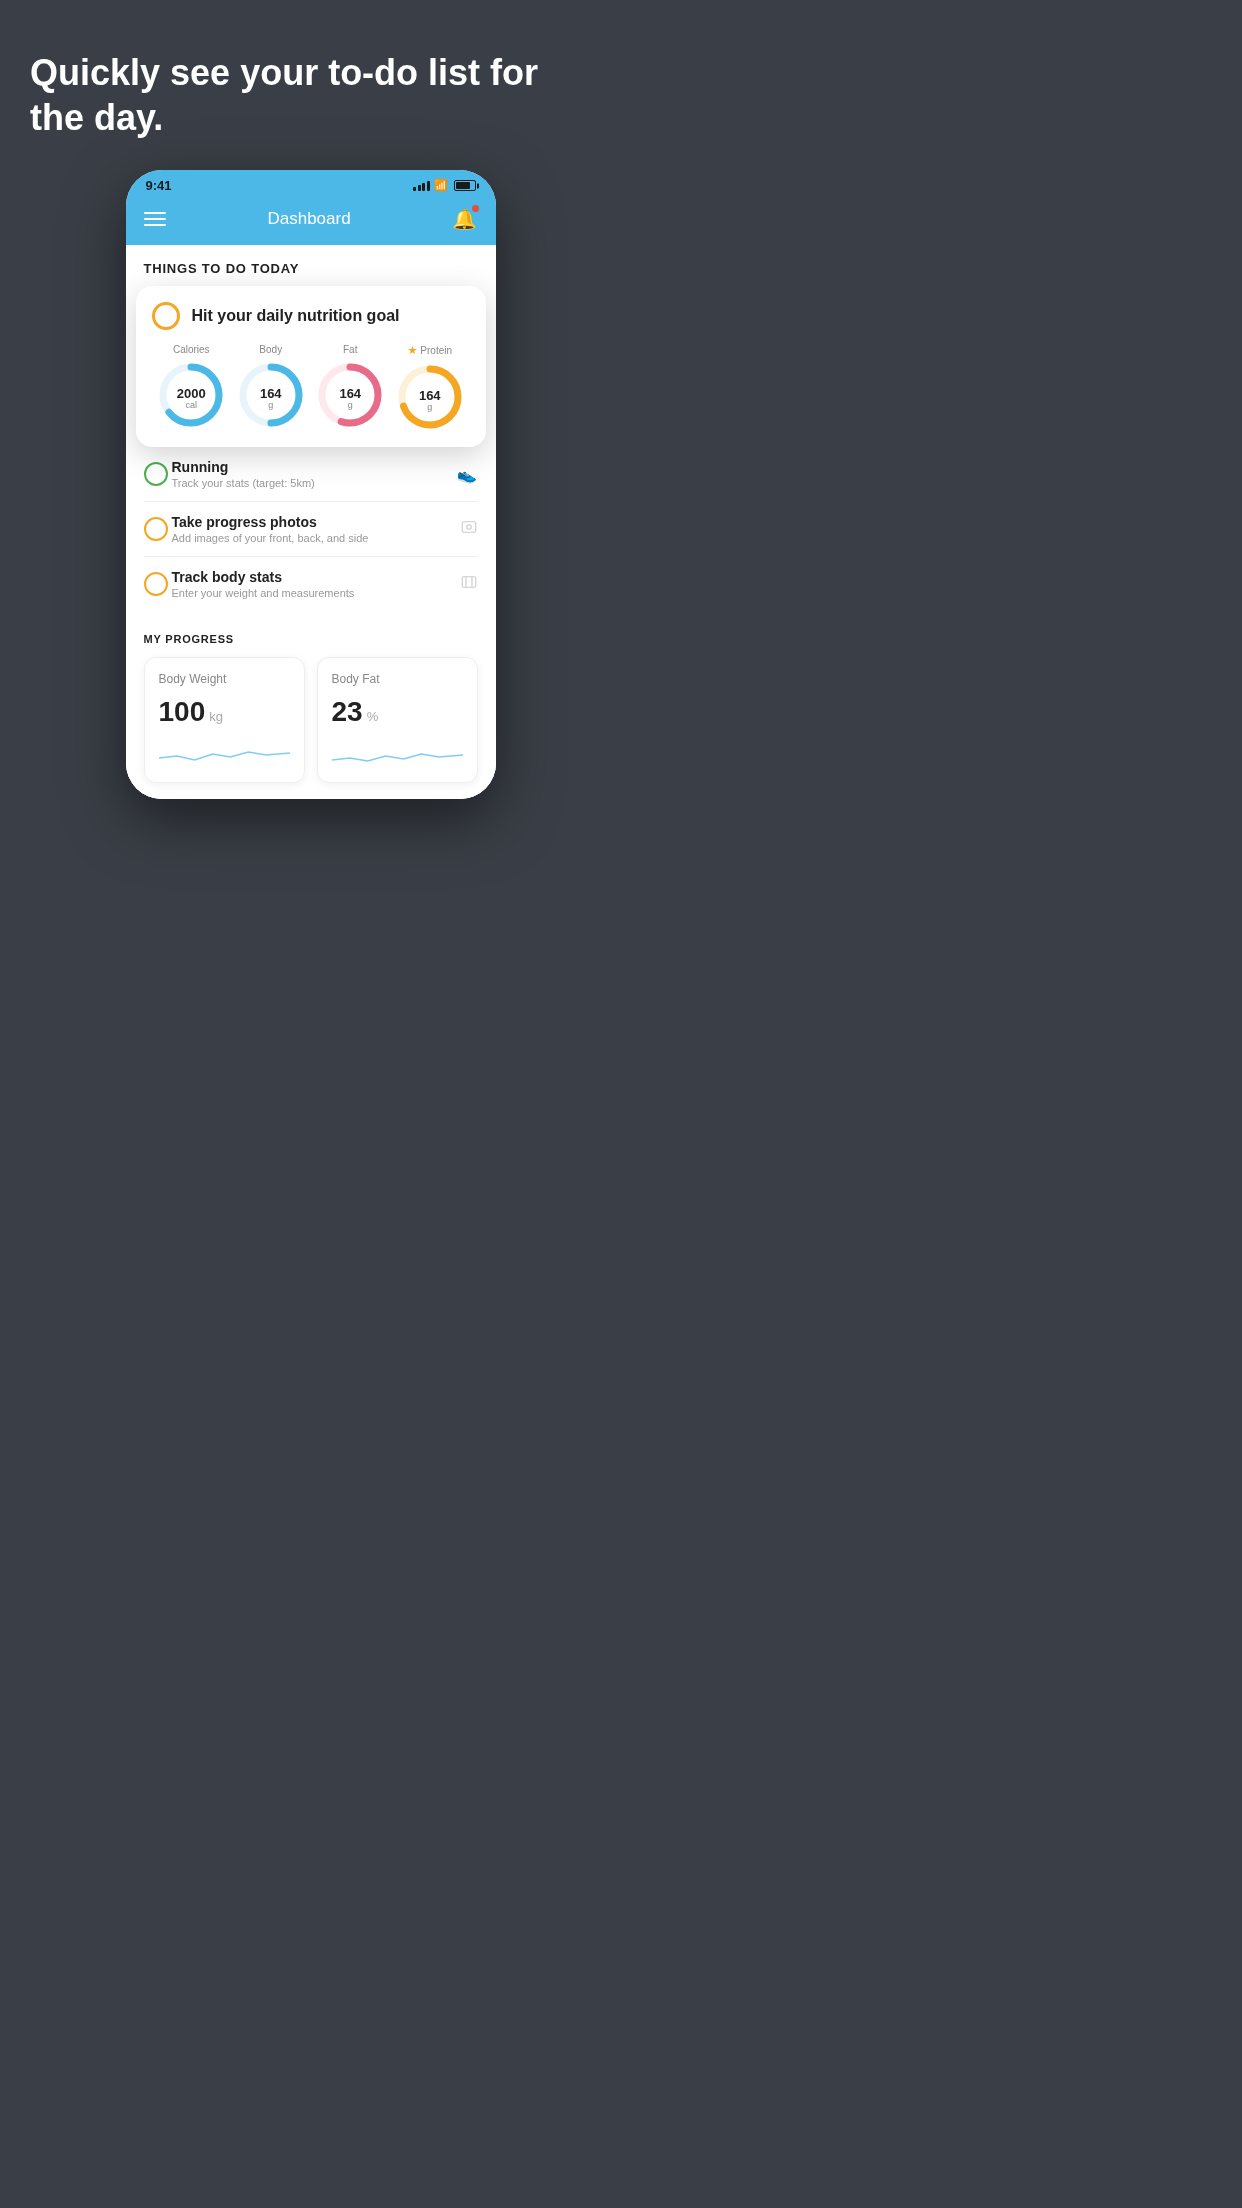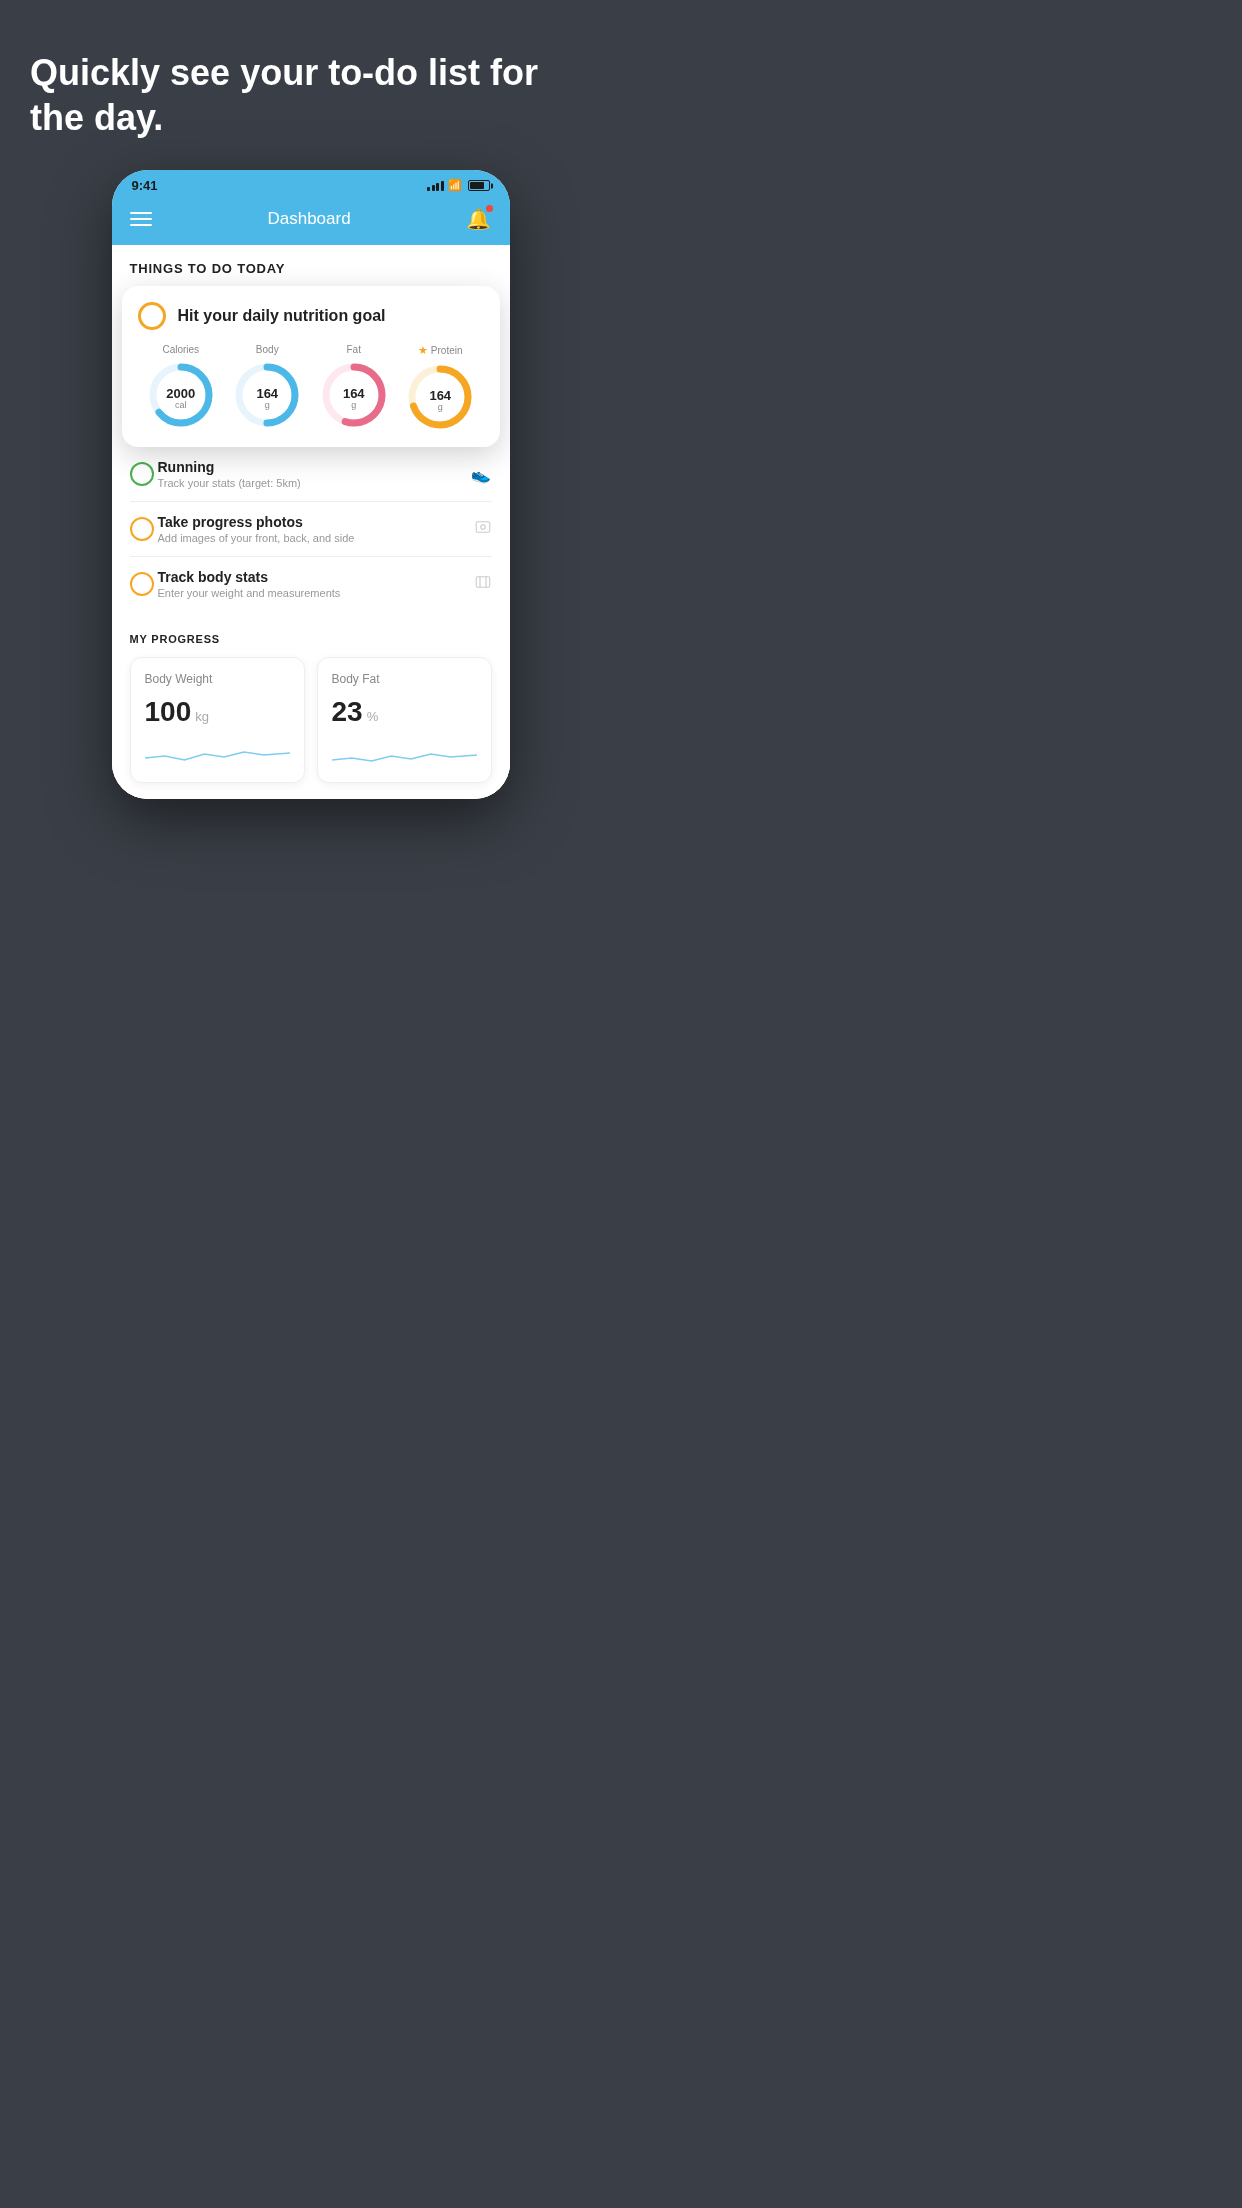--- a/index.html
+++ b/index.html
@@ -24,21 +24,21 @@
     }
 
     .phone-container {
       display: flex;
       justify-content: center;
       margin-top: 10px;
       padding-bottom: 40px;
     }
 
     .phone {
-      width: 398px;
+      width: 370px;
       background: #f5f5f5;
       border-radius: 36px;
       overflow: hidden;
       box-shadow: 0 20px 60px rgba(0,0,0,0.5);
       position: relative;
     }
 
     
     .status-bar {
       background: #4cb8e8;

